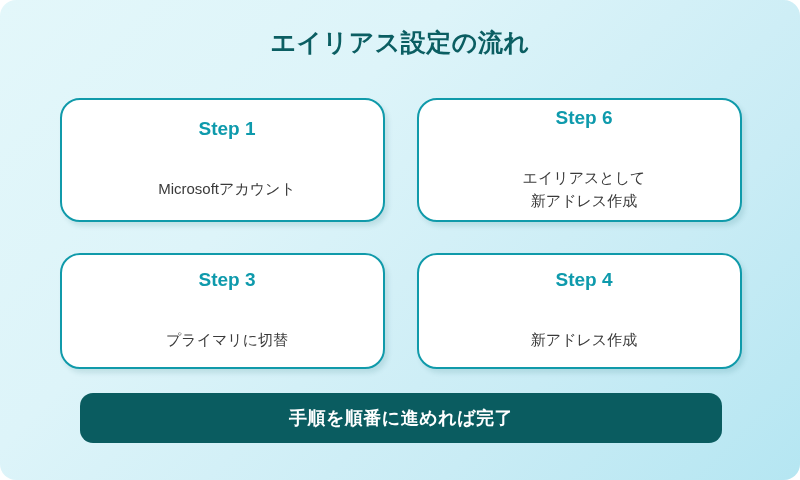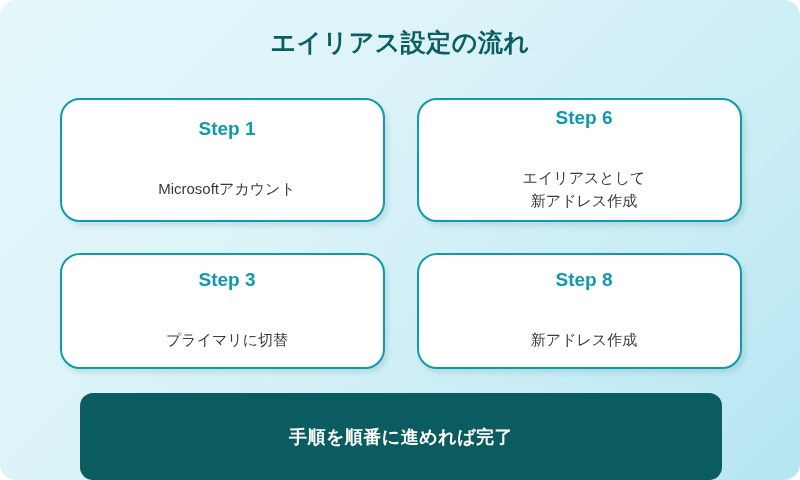--- a/index.html
+++ b/index.html
@@ -88,21 +88,21 @@
     display: block;
     white-space: nowrap;
   }
 
   
   .footer-banner {
     position: absolute;
     left: 80px;
     top: 393px;
     width: 642px;
-    height: 87px;
+    height: 50px;
     box-sizing: border-box;
     background: #0a5c60;
     border-radius: 13px;
     display: flex;
     align-items: center;
     justify-content: center;
   }
   .footer-text {
     font-size: 18px;
     font-weight: bold;
@@ -137,21 +137,21 @@
     </div>
 
     <div class="step-card">
       <div class="step-label">Step 3</div>
       <div class="step-desc">
         <span class="line">プライマリに切替</span>
       </div>
     </div>
 
     <div class="step-card">
-      <div class="step-label">Step 8</div>
+      <div class="step-label">Step 4</div>
       <div class="step-desc">
         <span class="line">新アドレス作成</span>
       </div>
     </div>
 
   </div>
 
   <div class="footer-banner">
     <div class="footer-text">手順を順番に進めれば完了</div>
   </div>

